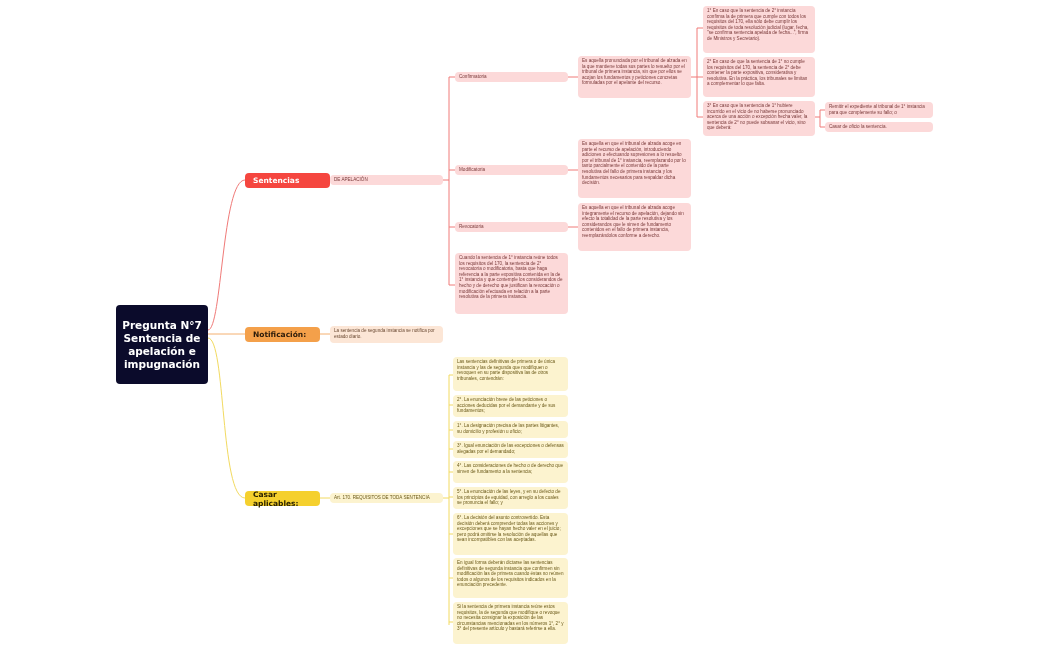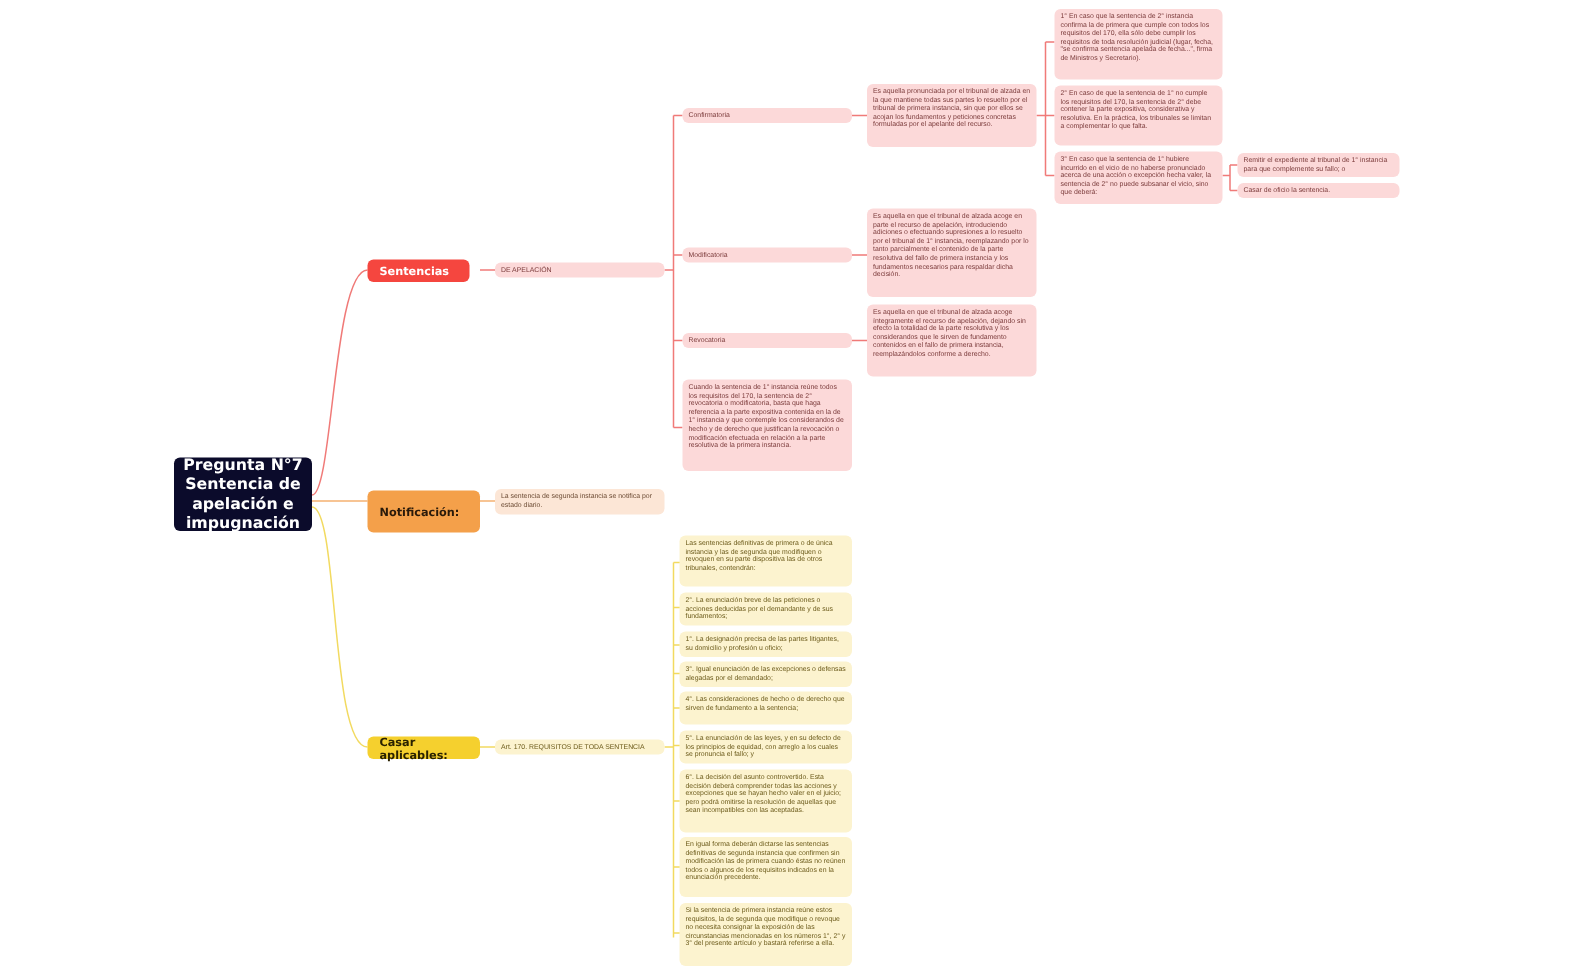--- a/index.html
+++ b/index.html
@@ -35,44 +35,44 @@
   <path d="M691 77 L 697 77 M697 28 L697 117 M697 28 L703 28 M697 77 L703 77 M697 117 L703 117" stroke="#f07a78" stroke-width="1" fill="none"></path>
 
   <path d="M815 117 L 820 117 M820 110 L820 127 M820 110 L825 110 M820 127 L825 127" stroke="#f07a78" stroke-width="1" fill="none"></path>
 
   <path d="M320 334 L 330 334" stroke="#f4b070" stroke-width="1"></path>
 
   <path d="M320 498 L 330 498" stroke="#f2da60" stroke-width="1"></path>
   <path d="M443 498 L 449 498 M449 375 L449 625 M449 375 L455 375 M449 405 L455 405 M449 430 L455 430 M449 449 L455 449 M449 472 L455 472 M449 497 L455 497 M449 534 L455 534 M449 578 L455 578 M449 622 L455 622" stroke="#f2da60" stroke-width="1" fill="none"></path>
 </svg>
 
-<div class="node root" style="left:116px;top:305px;width:92px;height:49px;">Pregunta N°7
+<div class="node root" style="left:116px;top:305px;width:92px;height:79px;">Pregunta N°7
 Sentencia de apelación e impugnación</div>
 
-<div class="node main m-red" style="left:245px;top:173px;width:68px;height:15px;">Sentencias</div>
+<div class="node main m-red" style="left:245px;top:173px;width:85px;height:15px;">Sentencias</div>
 <div class="node sub pink single" style="left:330px;top:175px;width:113px;height:10px;">DE APELACIÓN</div>
 
 <div class="node sub pink single" style="left:455px;top:72px;width:113px;height:10px;">Confirmatoria</div>
 <div class="node sub pink single" style="left:455px;top:165px;width:113px;height:10px;">Modificatoria</div>
 <div class="node sub pink single" style="left:455px;top:222px;width:113px;height:10px;">Revocatoria</div>
 
 <div class="node sub pink" style="left:578px;top:56px;width:113px;height:42px;">Es aquella pronunciada por el tribunal de alzada en la que mantiene todas sus partes lo resuelto por el tribunal de primera instancia, sin que por ellos se acojan los fundamentos y peticiones concretas formuladas por el apelante del recurso.</div>
 <div class="node sub pink" style="left:578px;top:139px;width:113px;height:59px;">Es aquella en que el tribunal de alzada acoge en parte el recurso de apelación, introduciendo adiciones o efectuando supresiones a lo resuelto por el tribunal de 1° instancia, reemplazando por lo tanto parcialmente el contenido de la parte resolutiva del fallo de primera instancia y los fundamentos necesarios para respaldar dicha decisión.</div>
 <div class="node sub pink" style="left:578px;top:203px;width:113px;height:48px;">Es aquella en que el tribunal de alzada acoge íntegramente el recurso de apelación, dejando sin efecto la totalidad de la parte resolutiva y los considerandos que le sirven de fundamento contenidos en el fallo de primera instancia, reemplazándolos conforme a derecho.</div>
 
 <div class="node sub pink" style="left:455px;top:253px;width:113px;height:61px;">Cuando la sentencia de 1° instancia reúne todos los requisitos del 170, la sentencia de 2° revocatoria o modificatoria, basta que haga referencia a la parte expositiva contenida en la de 1° instancia y que contemple los considerandos de hecho y de derecho que justifican la revocación o modificación efectuada en relación a la parte resolutiva de la primera instancia.</div>
 
 <div class="node sub pink" style="left:703px;top:6px;width:112px;height:47px;">1° En caso que la sentencia de 2° instancia confirma la de primera que cumple con todos los requisitos del 170, ella sólo debe cumplir los requisitos de toda resolución judicial (lugar, fecha, "se confirma sentencia apelada de fecha...", firma de Ministros y Secretario).</div>
 <div class="node sub pink" style="left:703px;top:57px;width:112px;height:40px;">2° En caso de que la sentencia de 1° no cumple los requisitos del 170, la sentencia de 2° debe contener la parte expositiva, considerativa y resolutiva. En la práctica, los tribunales se limitan a complementar lo que falta.</div>
 <div class="node sub pink" style="left:703px;top:101px;width:112px;height:35px;">3° En caso que la sentencia de 1° hubiere incurrido en el vicio de no haberse pronunciado acerca de una acción o excepción hecha valer, la sentencia de 2° no puede subsanar el vicio, sino que deberá:</div>
 
 <div class="node sub pink" style="left:825px;top:102px;width:108px;height:16px;">Remitir el expediente al tribunal de 1° instancia para que complemente su fallo; o</div>
 <div class="node sub pink single" style="left:825px;top:122px;width:108px;height:10px;">Casar de oficio la sentencia.</div>
 
-<div class="node main m-orange" style="left:245px;top:327px;width:75px;height:28px;">Notificación:</div>
+<div class="node main m-orange" style="left:245px;top:327px;width:75px;height:15px;">Notificación:</div>
 <div class="node sub peach" style="left:330px;top:326px;width:113px;height:17px;">La sentencia de segunda instancia se notifica por estado diario.</div>
 
 <div class="node main m-yellow" style="left:245px;top:491px;width:75px;height:15px;">Casar aplicables:</div>
 <div class="node sub cream single" style="left:330px;top:493px;width:113px;height:10px;">Art. 170. REQUISITOS DE TODA SENTENCIA</div>
 
 <div class="node sub cream" style="left:453px;top:357px;width:115px;height:34px;">Las sentencias definitivas de primera o de única instancia y las de segunda que modifiquen o revoquen en su parte dispositiva las de otros tribunales, contendrán:</div>
 <div class="node sub cream" style="left:453px;top:395px;width:115px;height:22px;">2°. La enunciación breve de las peticiones o acciones deducidas por el demandante y de sus fundamentos;</div>
 <div class="node sub cream" style="left:453px;top:421px;width:115px;height:17px;">1°. La designación precisa de las partes litigantes, su domicilio y profesión u oficio;</div>
 <div class="node sub cream" style="left:453px;top:441px;width:115px;height:17px;">3°. Igual enunciación de las excepciones o defensas alegadas por el demandado;</div>
 <div class="node sub cream" style="left:453px;top:461px;width:115px;height:22px;">4°. Las consideraciones de hecho o de derecho que sirven de fundamento a la sentencia;</div>

